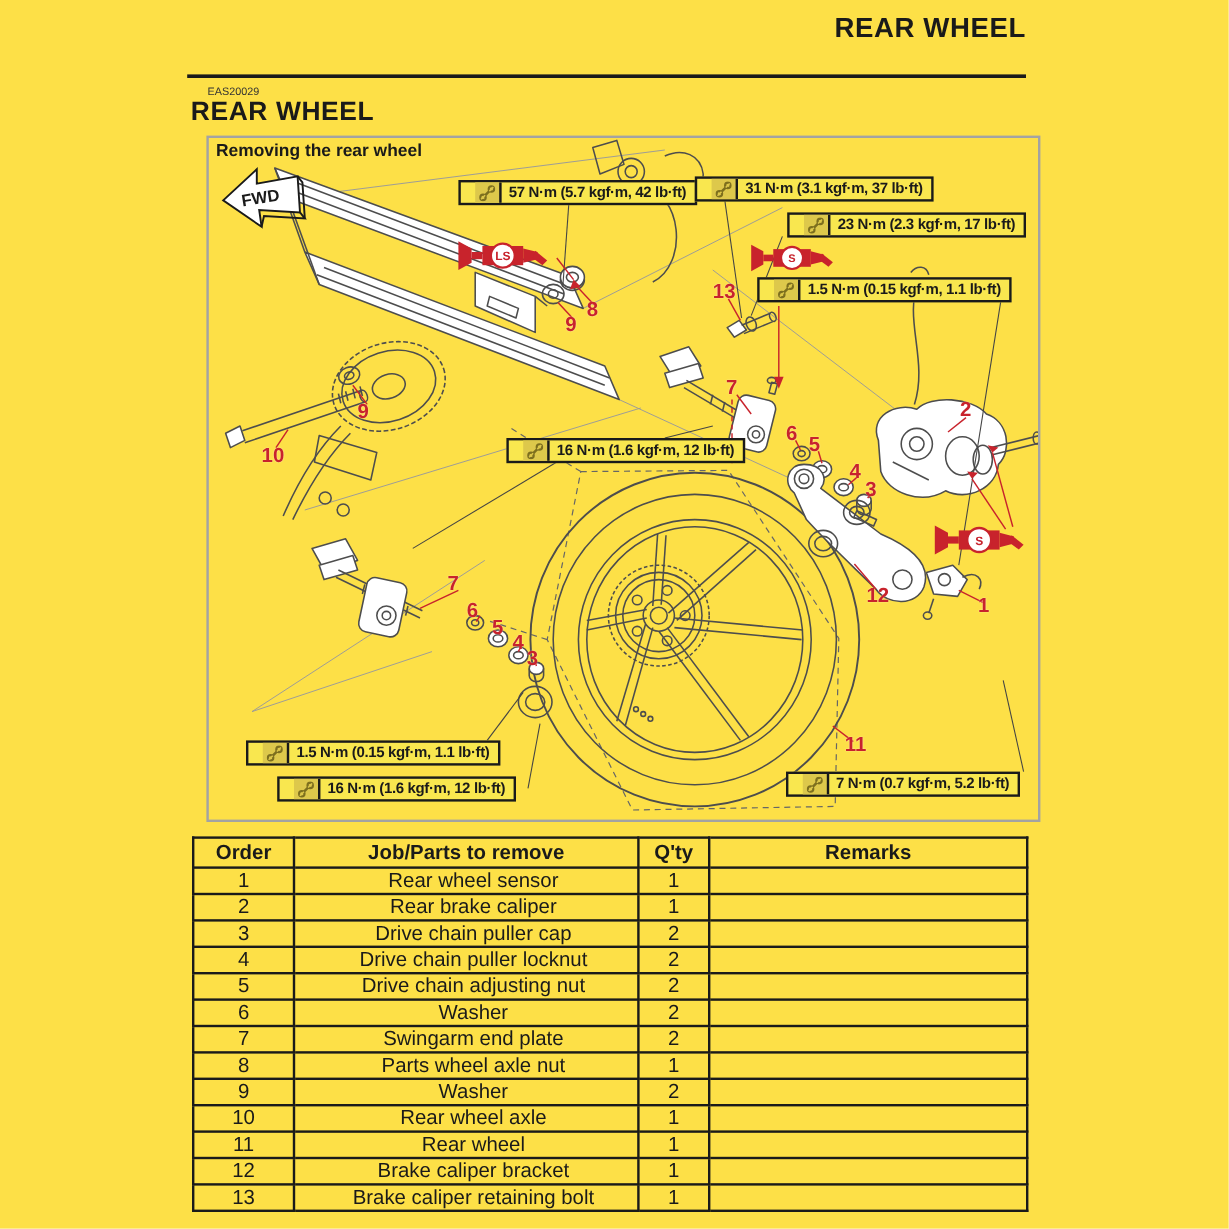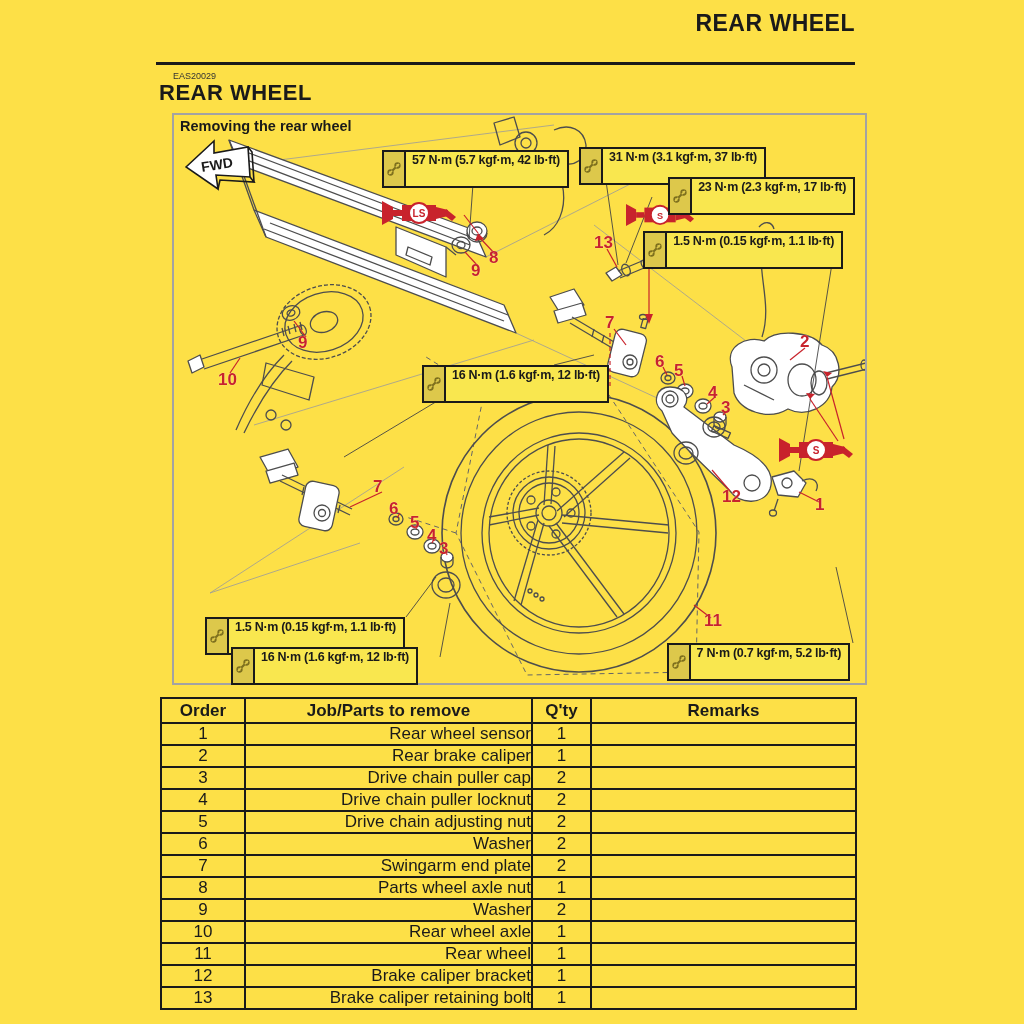--- a/index.html
+++ b/index.html
@@ -7,35 +7,35 @@
         font-family:"Liberation Sans",sans-serif;color:#1a1a1a;}
   .running-head{position:absolute;top:10px;left:0;width:855px;text-align:right;
         font-size:23px;font-weight:bold;letter-spacing:.5px;}
   .head-rule{position:absolute;top:62px;left:156px;width:699px;height:3px;background:#1a1a1a;}
   .section-code{position:absolute;top:71px;left:161px;font-size:9px;color:#333;margin-left:12px;}
   .page-title{position:absolute;top:80px;left:159px;font-size:22px;font-weight:bold;letter-spacing:.5px;}
   .diagram-box{position:absolute;left:172px;top:113px;width:695px;height:572px;
         border:2px solid #a3a3a3;box-sizing:border-box;}
   .diagram-title{position:absolute;left:6px;top:3px;font-size:14.5px;font-weight:bold;z-index:4;}
   .diagram-svg{position:absolute;left:0;top:0;width:691px;height:568px;z-index:1;}
-  .callout{position:absolute;display:flex;align-items:stretch;height:38px;box-sizing:border-box;
-        border:2px solid #1a1a1a;background:#f9e74f;z-index:3;}
+  .callout{position:absolute;display:flex;align-items:stretch;height:21px;box-sizing:border-box;
+        border:2px solid #1a1a1a;background:#f9e74f;z-index:3;padding-left:12px;}
   .callout-icon{width:20px;background:#ddc84b;border-right:2px solid #1a1a1a;
         display:flex;align-items:center;justify-content:center;flex:none;}
   .callout-text{padding:0 7px 0 6px;font-size:12.5px;font-weight:bold;line-height:17px;
         white-space:nowrap;letter-spacing:-0.3px;}
   .part-num{position:absolute;color:#c8232c;font-size:17px;font-weight:bold;z-index:3;
         text-shadow:0 0 1px rgba(255,255,255,.8);}
   .parts-table{position:absolute;left:160px;top:697px;width:695px;border-collapse:collapse;
         table-layout:fixed;font-size:17px;}
   .parts-table th,.parts-table td{border:2px solid #1a1a1a;overflow:hidden;white-space:nowrap;}
   .parts-table th{height:23px;font-weight:bold;text-align:center;padding:0;}
   .parts-table td{height:19.5px;padding:0;}
   .col-order{width:84px;}  .col-job{width:287px;} .col-qty{width:59px;} .col-remarks{width:265px;}
-  td.c{text-align:center;} td.j{padding-left:12px;text-align:right;}
+  td.c{text-align:center;} td.j{padding-left:12px;text-align:center;}
 </style>
 </head>
 <body>
 
 <div class="page">
 
   <div class="running-head">REAR WHEEL</div>
   <div class="head-rule"></div>
   <div class="section-code">EAS20029</div>
   <div class="page-title">REAR WHEEL</div>

